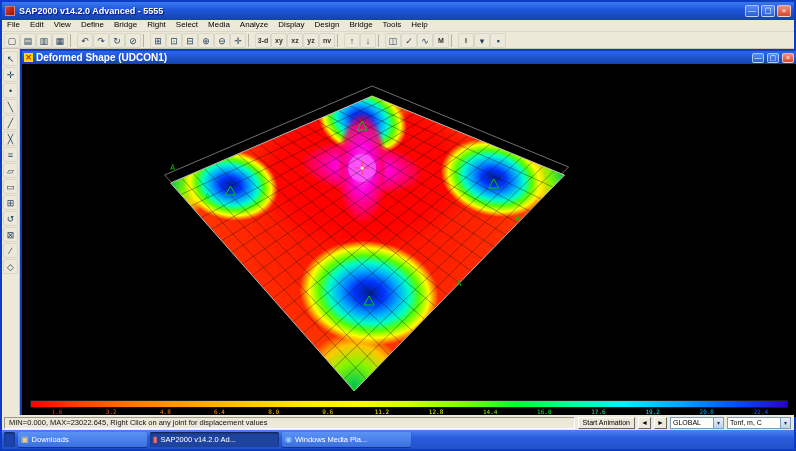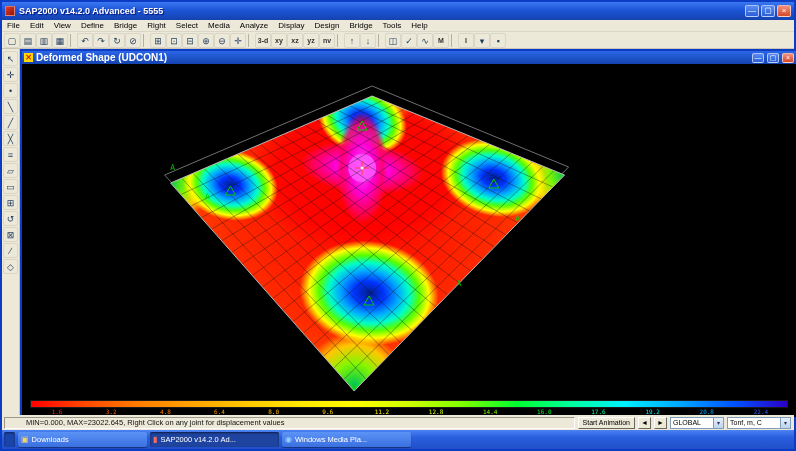--- a/index.html
+++ b/index.html
@@ -10,21 +10,21 @@
   .titlebar{position:absolute;left:0;right:0;top:0;height:18px;display:flex;align-items:center;gap:4px;padding:0 3px;
     background:linear-gradient(180deg,#3a78f2,#1d55d8 45%,#1443ae);color:#fff}
   .app-icon{width:10px;height:10px;flex:none;background:linear-gradient(135deg,#e43c2c,#8f1407);border:1px solid rgba(255,255,255,.4)}
   .title{flex:1;font-size:9px;font-weight:bold;white-space:nowrap;overflow:hidden;text-shadow:1px 1px 1px #00137a}
   .winbtns{display:flex;gap:2px;flex:none}
   .wb{width:14px;height:12px;border-radius:2px;border:1px solid rgba(255,255,255,.6);font-size:8px;line-height:10px;text-align:center;color:#fff;
     background:linear-gradient(#5a8df5,#2a5fd8)}
   .wb.close{background:linear-gradient(#f0907c,#d6492b)}
 
   
-  .menubar{position:absolute;left:0;right:0;top:18px;height:12px;background:#ece9d8;display:flex;align-items:center;font-size:8px;border-bottom:1px solid #dad6ca;color:#000}
+  .menubar{position:absolute;left:0;right:0;top:18px;height:12px;background:#ece9d8;display:flex;align-items:flex-end;font-size:8px;border-bottom:1px solid #dad6ca;color:#000}
   .menu-item{padding:0 5px;line-height:12px;white-space:nowrap}
 
   
   .toolbar{position:absolute;left:0;right:0;top:30px;height:17px;background:#ece9d8;display:flex;align-items:center;padding-left:2px;border-bottom:1px solid #c8c4b8}
   .tbtn{width:16px;height:15px;flex:none;font-size:9px;line-height:14px;text-align:center;color:#1f3a5f;border:1px solid #d9d5c9;border-radius:2px;background:#ece9d8}
   .tbtn.txt{font-size:7px;font-weight:bold;color:#333}
   .toolbar [data-name="toolbar-separator"]{width:5px;height:13px;border:none;border-left:1px solid #b4b0a4;border-radius:0;margin:0 2px;background:none}
 
   
   .left-toolbar{position:absolute;left:0;top:47px;width:18px;height:370px;background:#ece9d8;border-right:1px solid #c8c4b8;
@@ -43,21 +43,21 @@
   #plot{position:absolute;left:0;top:0;width:100%;height:calc(100% - 17px)}
 
   
   .legend{position:absolute;left:8px;right:8px;bottom:1px;height:16px}
   .legend-bar{height:8px;border:1px solid #1a1a1a}
   .legend-ticks{display:flex;height:8px}
   .legend-tick{flex:1;text-align:center;font-size:6px;line-height:8px;font-family:"DejaVu Sans Mono",monospace}
 
   
   .statusbar{position:absolute;left:0;right:0;bottom:19px;height:15px;background:#ece9d8;display:flex;align-items:center;gap:3px;padding:1px 3px 1px 2px;font-size:7.5px}
-  .status-msg{flex:1;height:12px;line-height:10px;border:1px solid;border-color:#9a9689 #fff #fff #9a9689;padding:0 21px;color:#111;white-space:nowrap;overflow:hidden}
+  .status-msg{flex:1;height:12px;line-height:10px;border:1px solid;border-color:#9a9689 #fff #fff #9a9689;padding:0 4px;color:#111;white-space:nowrap;overflow:hidden}
   .sbtn{height:12px;flex:none;border:1px solid;border-color:#fff #6a665a #6a665a #fff;background:#ece9d8;font-size:7px;line-height:10px;text-align:center;padding:0 4px;color:#000}
   .arrowbtn{width:13px;padding:0}
   .combo{height:12px;flex:none;background:#fff;border:1px solid #7f9db9;display:flex;align-items:center;font-size:7px;color:#000;padding-left:2px}
   .combo .arrow{width:10px;height:10px;margin-left:auto;background:linear-gradient(#e6f0fb,#bcd4ef);border-left:1px solid #7f9db9;font-size:6px;line-height:10px;text-align:center;color:#335}
   .combo.global{width:54px}
   .combo.units{width:64px}
 
   
   .taskbar{position:absolute;left:0;right:0;bottom:0;height:19px;display:flex;align-items:center;gap:3px;padding-left:2px;
     background:linear-gradient(180deg,#4b82f3,#2a5ede 40%,#2150c8)}

